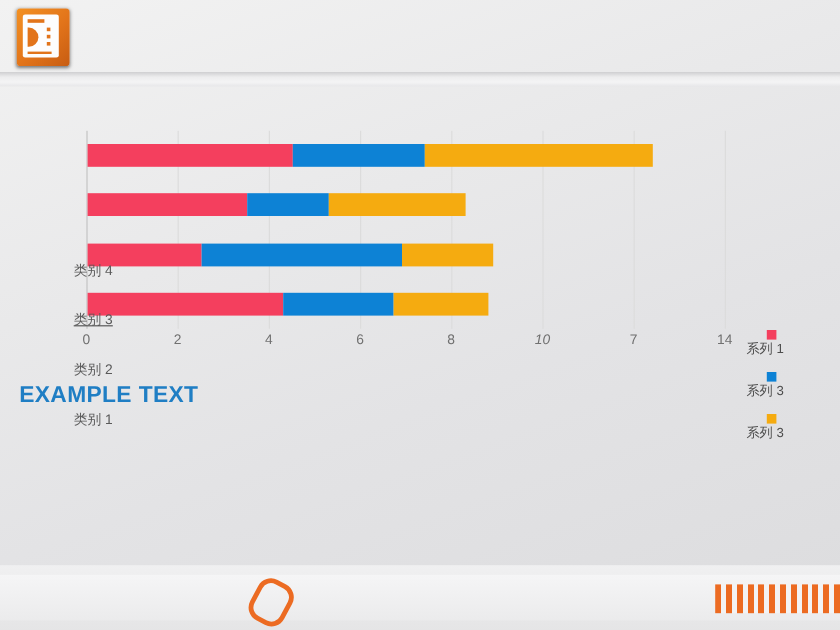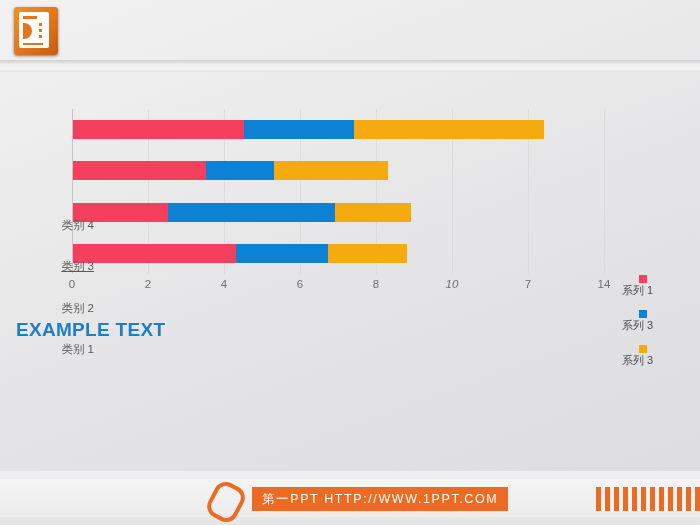--- a/index.html
+++ b/index.html
@@ -152,16 +152,15 @@
   </div>
 
   <div class="heading">EXAMPLE TEXT</div>
 
   <div class="botbar">
     <div class="bot-inner"></div>
   </div>
   <div class="bot-clip">
     <div class="clip-o"></div>
   </div>
-  <div class="bot-label">第一PPT HTTP://WWW.1PPT.COM</div>
   <div class="bot-stripes"></div>
 
 </div>
 
 </body></html>

